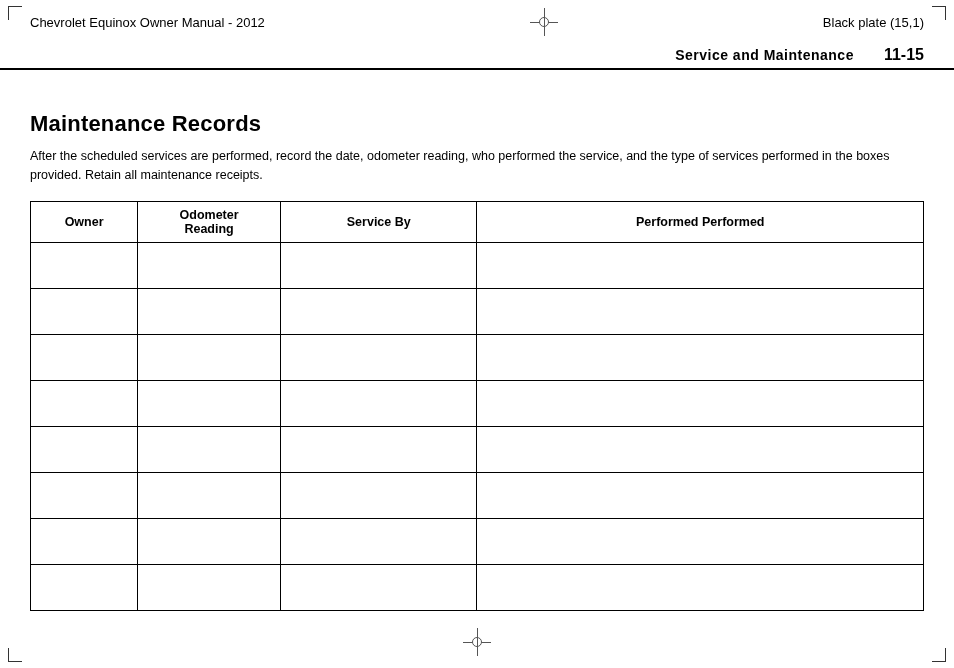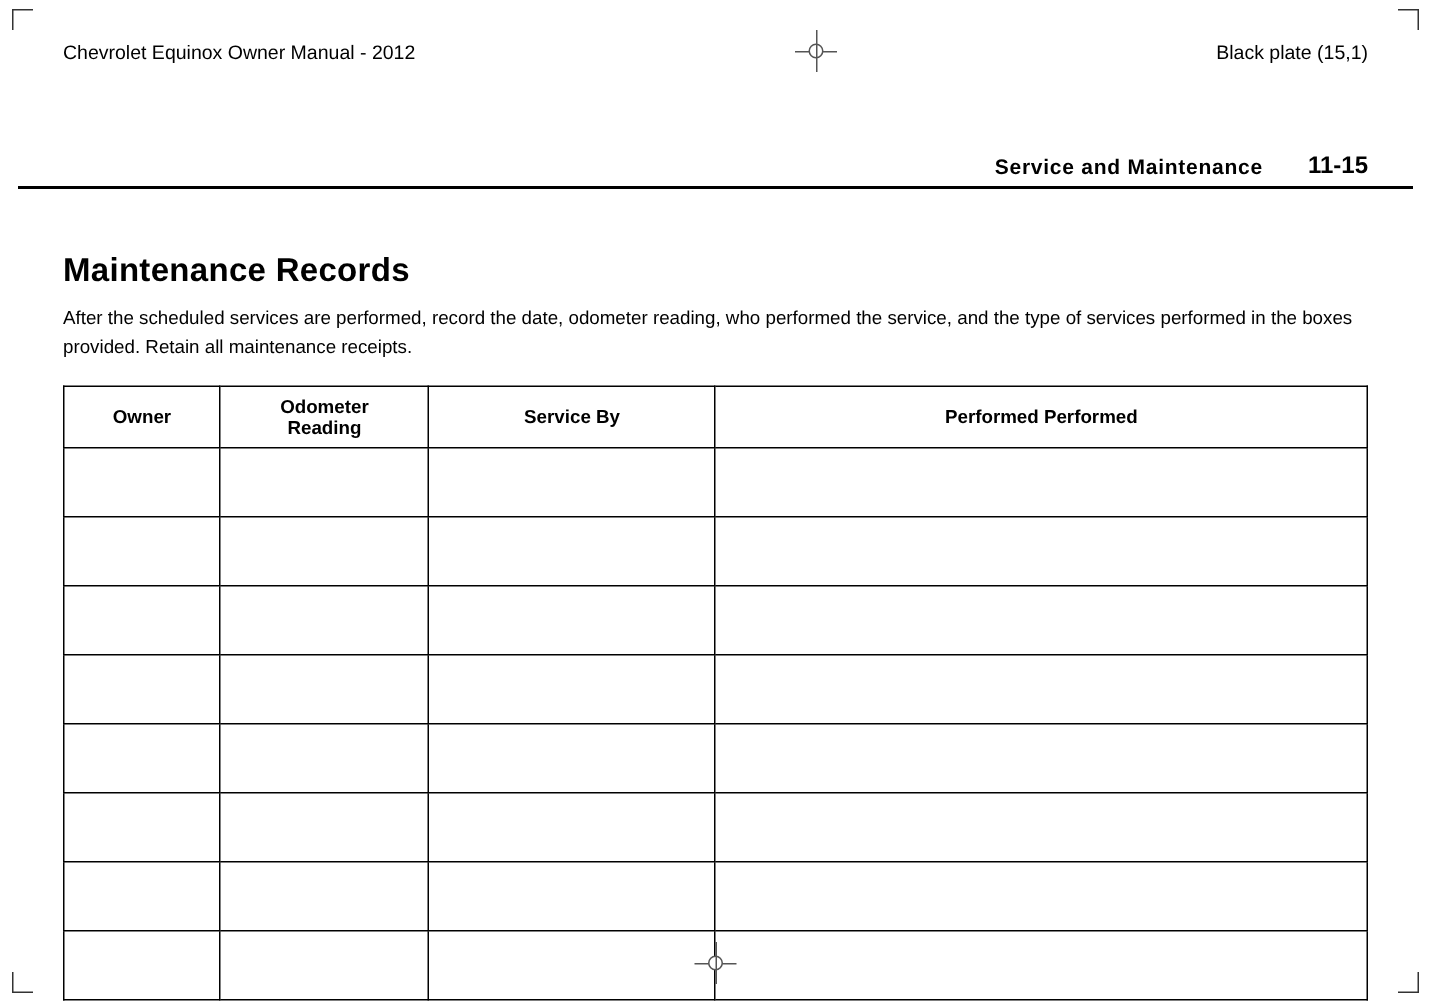--- a/index.html
+++ b/index.html
@@ -17,21 +17,21 @@
       height: 668px;
       overflow: hidden;
       position: relative;
     }
 
     .page-container {
       width: 954px;
       height: 668px;
       background: #ffffff;
       position: relative;
-      padding: 12px;
+      padding: 0;
     }
 
     
     .header-bar {
       display: flex;
       justify-content: space-between;
       align-items: center;
       padding: 8px 30px 6px 30px;
       border-bottom: none;
     }
@@ -114,21 +114,20 @@
     }
 
     
     .section-title-bar {
       display: flex;
       justify-content: flex-end;
       align-items: center;
       padding: 4px 30px 4px 30px;
       border-bottom: 2px solid #000;
       margin-bottom: 0;
-      margin-top: 44px;
     }
 
     .section-title {
       font-size: 14px;
       font-weight: bold;
       letter-spacing: 0.5px;
     }
 
     .section-number {
       font-size: 16px;

